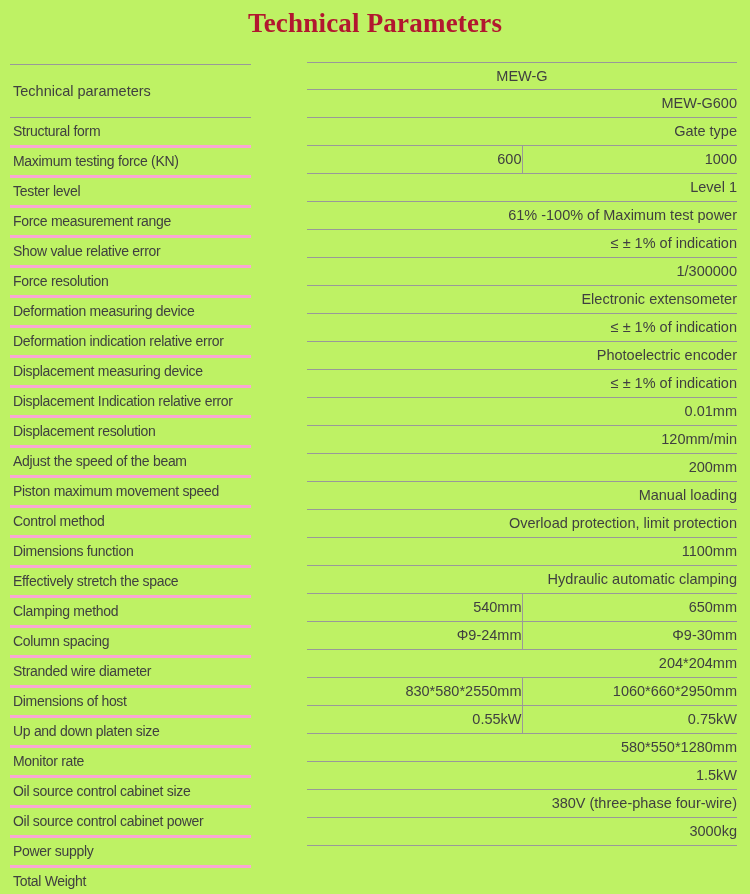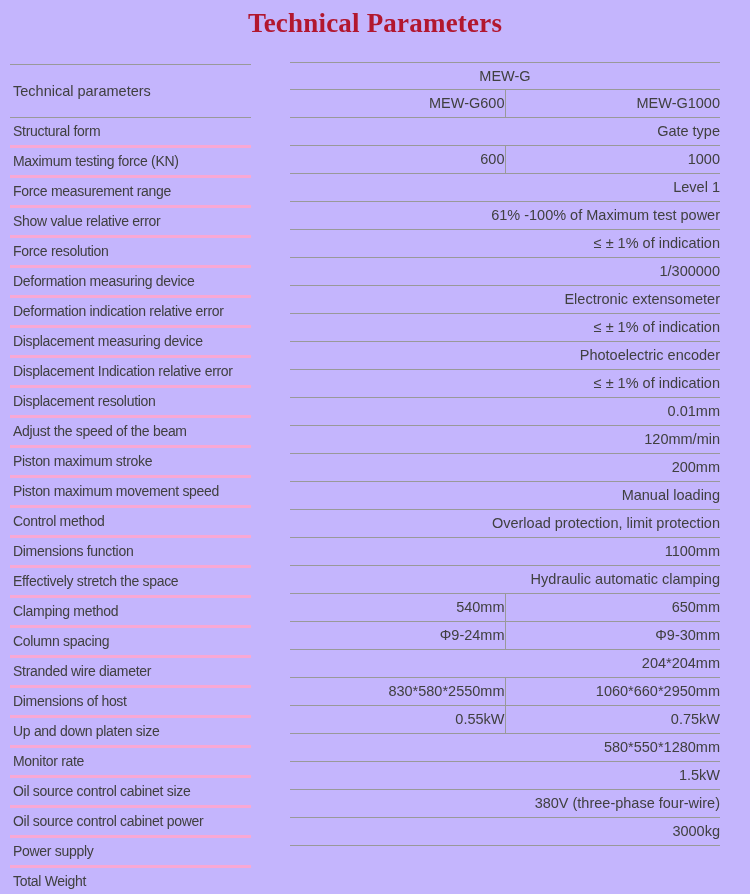--- a/index.html
+++ b/index.html
@@ -4,21 +4,21 @@
 <style>
   html, body {
     margin: 0;
     padding: 0;
     background: #ffffff;
   }
   .page {
     position: relative;
     width: 750px;
     height: 894px;
-    background: #c4b5fd;
+    background: #bef264;
     overflow: hidden;
     font-family: "Liberation Sans", sans-serif;
   }
   .title {
     position: absolute;
     top: 8px;
     left: 0;
     width: 100%;
     margin: 0;
     text-align: center;
@@ -51,21 +51,21 @@
     padding-left: 3px;
     font-size: 14px;
     letter-spacing: -0.3px;
     color: #404040;
     white-space: nowrap;
     overflow: visible;
   }
   
   .right-table {
     position: absolute;
-    left: 290px;
+    left: 307px;
     top: 62px;
     width: 430px;
     border-top: 1px solid #999999;
     font-size: 14.5px;
     color: #404040;
   }
   .rt-group-header {
     height: 26px;
     line-height: 26px;
     text-align: center;
@@ -92,30 +92,30 @@
 
 <div class="page">
 
   <h1 class="title" style="color: rgb(178, 23, 47);">Technical Parameters</h1>
 
   <div class="left-table">
     <div class="lt-header">Technical parameters</div>
     <div id="left-rows">
         <div class="lt-row">Structural form</div>
         <div class="lt-row">Maximum testing force (KN)</div>
+        <div class="lt-row">Tester level</div>
         <div class="lt-row">Force measurement range</div>
         <div class="lt-row">Show value relative error</div>
         <div class="lt-row">Force resolution</div>
         <div class="lt-row">Deformation measuring device</div>
         <div class="lt-row">Deformation indication relative error</div>
         <div class="lt-row">Displacement measuring device</div>
         <div class="lt-row">Displacement Indication relative error</div>
         <div class="lt-row">Displacement resolution</div>
         <div class="lt-row">Adjust the speed of the beam</div>
-        <div class="lt-row">Piston maximum stroke</div>
         <div class="lt-row">Piston maximum movement speed</div>
         <div class="lt-row">Control method</div>
         <div class="lt-row">Dimensions function</div>
         <div class="lt-row">Effectively stretch the space</div>
         <div class="lt-row">Clamping method</div>
         <div class="lt-row">Column spacing</div>
         <div class="lt-row">Stranded wire diameter</div>
         <div class="lt-row">Dimensions of host</div>
         <div class="lt-row">Up and down platen size</div>
         <div class="lt-row">Monitor rate</div>
@@ -123,21 +123,20 @@
         <div class="lt-row">Oil source control cabinet power</div>
         <div class="lt-row">Power supply</div>
         <div class="lt-row">Total Weight</div>
       </div>
   </div>
 
   <div class="right-table">
     <div class="rt-group-header">MEW-G</div>
     <div class="rt-row">
       <div class="cell">MEW-G600</div>
-      <div class="cell divided">MEW-G1000</div>
     </div>
     <div id="right-rows">
         <div class="rt-row">
           <div class="cell">Gate type</div>
         </div>
         <div class="rt-row">
           <div class="cell">600</div>
           <div class="cell divided">1000</div>
         </div>
         <div class="rt-row">

